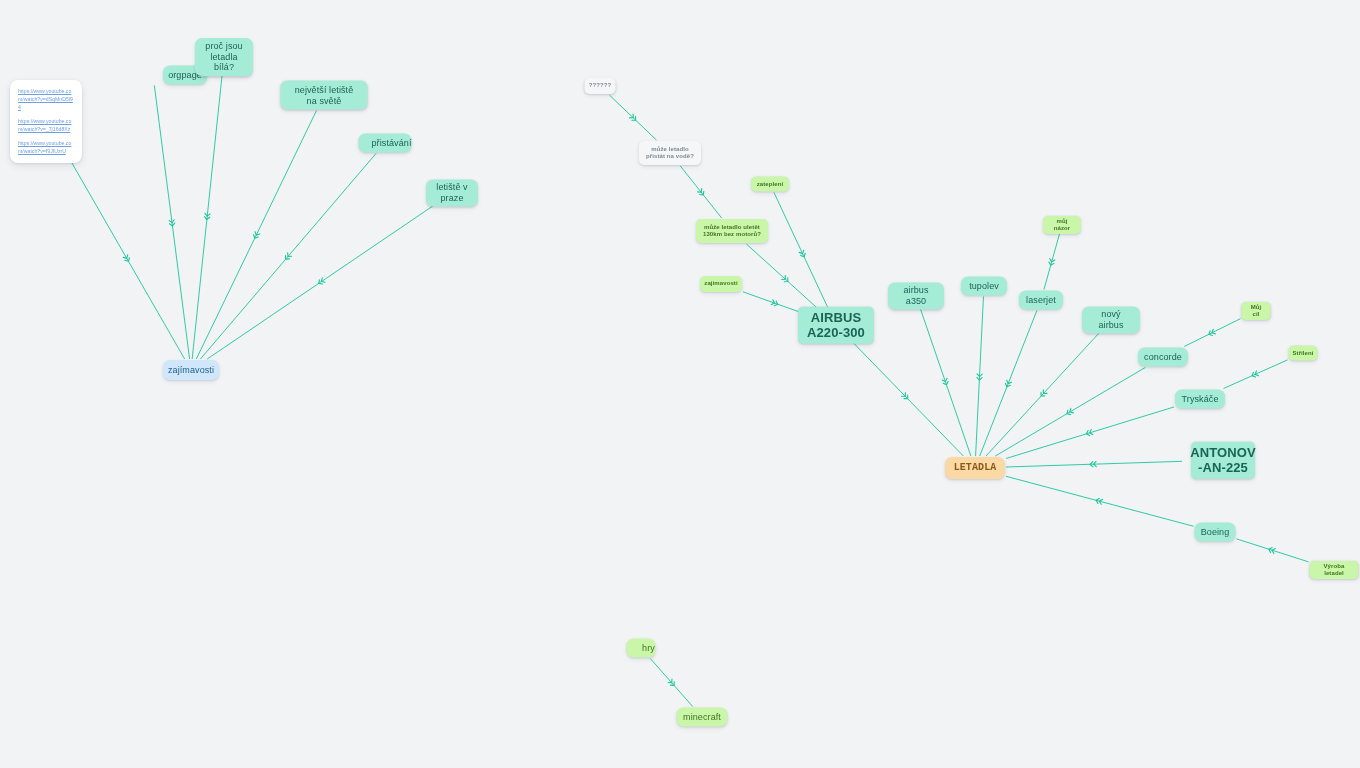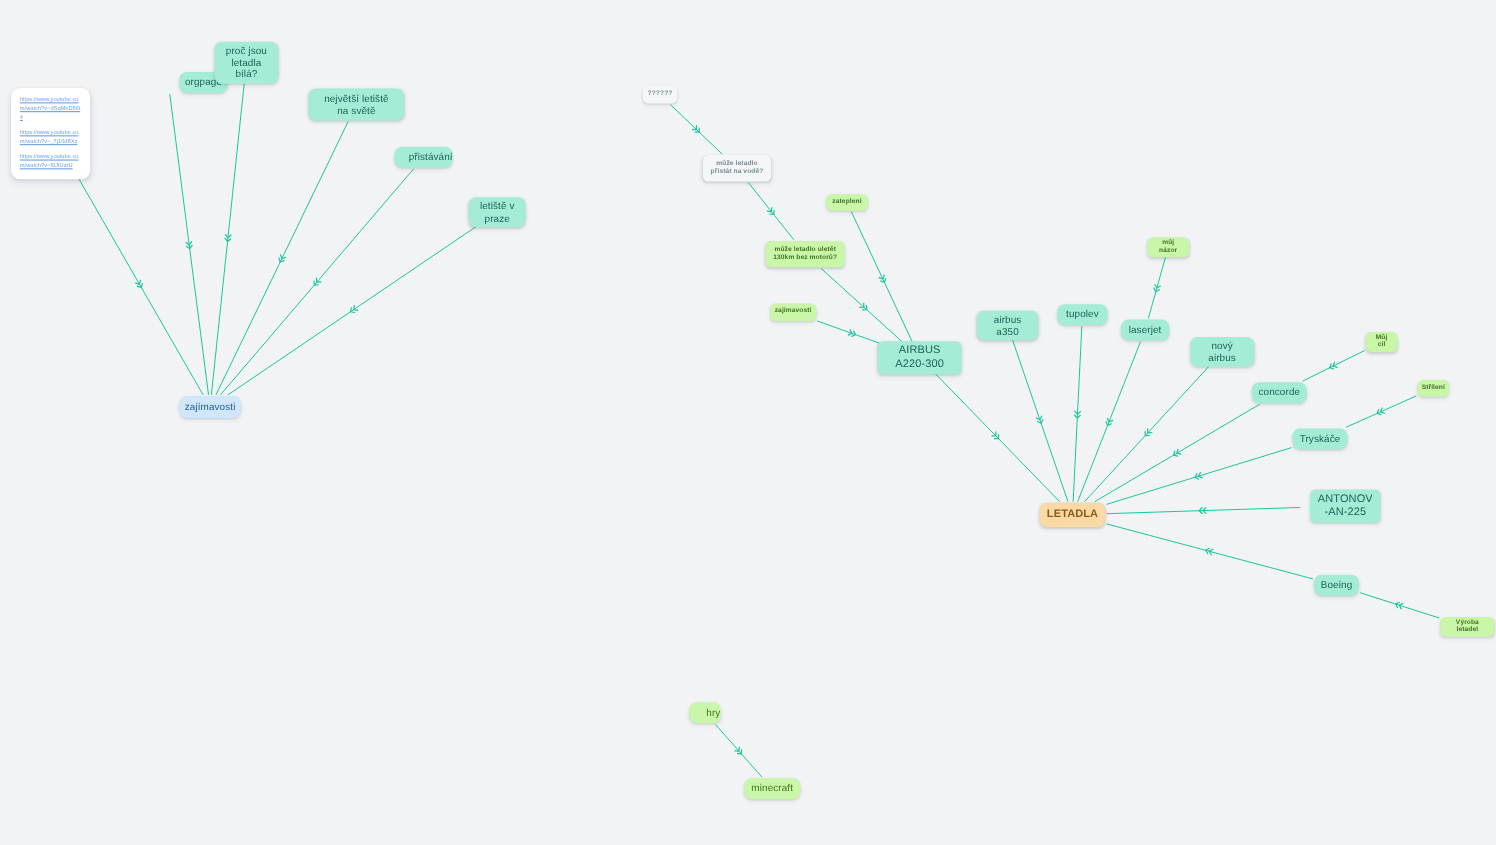--- a/index.html
+++ b/index.html
@@ -39,23 +39,23 @@
     letter-spacing: 0.1px;
   }
   
   .n-mint   { background: #a5ecd7; color: #1a6457; }
   .n-blue   { background: #cfe6fb; color: #1f5f86; }
   .n-orange { background: #fbd9a5; color: #8a5a18; }
   .n-lime   { background: #c9f6a8; color: #3f7520; }
   .n-white  { background: #f4f6f7; color: #7b8a92; }
 
   .n-xs  { font-size: 6px;  font-weight: 700; border-radius: 5px; padding: 2px 5px; }
-  .n-sm  { font-size: 10px; font-weight: 400; border-radius: 5px; padding: 3px 6px; }
+  .n-sm  { font-size: 13px; font-weight: 700; border-radius: 5px; padding: 3px 6px; }
   .n-md  { font-size: 9px;  font-weight: 400; }
-  .n-lg  { font-size: 10px; font-weight: 700; }
+  .n-lg  { font-size: 10px; font-weight: 700; font-family: Liberation Mono, monospace; }
 
   
   .note-card {
     position: absolute;
     background: #ffffff;
     border-radius: 8px;
     box-shadow: 0 1px 3px rgba(40,60,70,0.13), 0 3px 8px rgba(40,60,70,0.08);
     padding: 7px 8px 8px 8px;
     box-sizing: border-box;
   }

